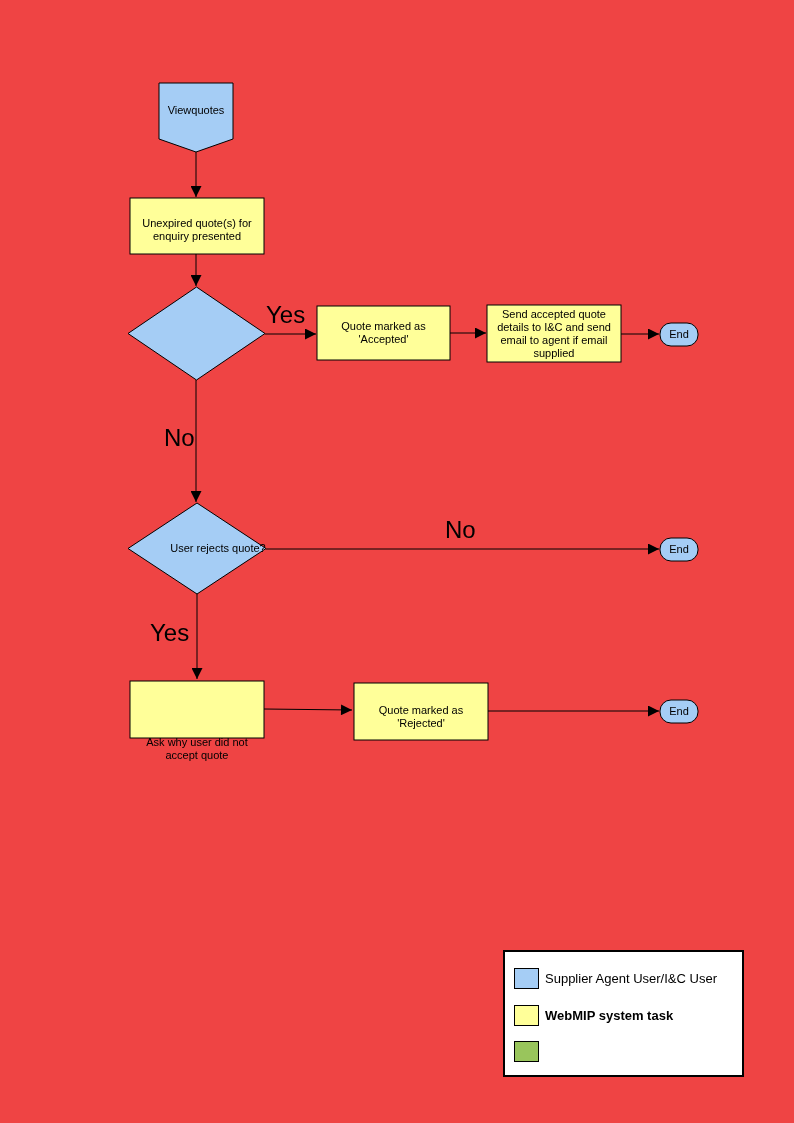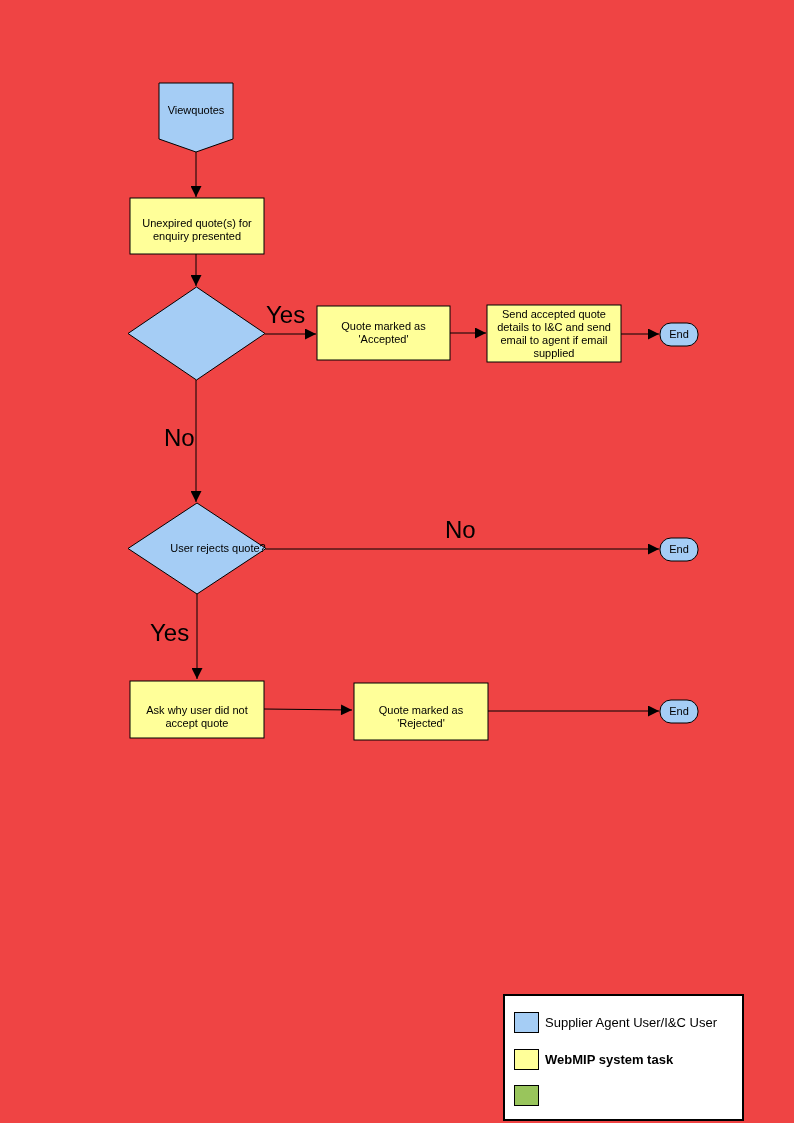--- a/index.html
+++ b/index.html
@@ -10,21 +10,21 @@
   #canvas{position:absolute;left:0;top:0;}
   .node-label{
     position:absolute;display:flex;align-items:center;justify-content:center;
     text-align:center;font-size:11px;line-height:13px;color:#000;
   }
   .edge-label{
     position:absolute;font-size:24px;line-height:1;color:#000;white-space:nowrap;
   }
   #legend{
     position:absolute;left:503px;top:950px;width:241px;height:127px;
-    border:2px solid #000;background:#fff;box-sizing:border-box;margin-top:44px;
+    border:2px solid #000;background:#fff;box-sizing:border-box;
   }
   .legend-swatch{
     position:absolute;left:9px;width:25px;height:21px;border:1px solid #000;
     box-sizing:border-box;
   }
   .legend-label{
     position:absolute;left:40px;width:196px;font-size:13px;line-height:16px;color:#000;
   }
 </style>
 </head>
@@ -63,21 +63,21 @@
     <rect x="660" y="700" width="38" height="23" rx="11" stroke="#000" stroke-width="1" fill="#A5CDF5"></rect>
   </svg>
 
   <div class="node-label" style="left:159px;top:85px;width:74px;height:50px;">Viewquotes</div>
   <div class="node-label" style="left:134px;top:200px;width:126px;height:60px;">Unexpired quote(s) for enquiry presented</div>
   <div class="node-label" style="left:325px;top:308px;width:117px;height:50px;">Quote  marked as 'Accepted'</div>
   <div class="node-label" style="left:491px;top:307px;width:126px;height:54px;">Send accepted quote details to I&amp;C and send email to agent if email supplied</div>
   <div class="node-label" style="left:660px;top:323px;width:38px;height:23px;">End</div>
   <div class="node-label" style="left:145px;top:505px;width:104px;height:87px;margin-left:21px;">User rejects quote?</div>
   <div class="node-label" style="left:660px;top:538px;width:38px;height:23px;">End</div>
-  <div class="node-label" style="left:134px;top:690px;width:126px;height:53px;">Ask why user did not accept quote</div>
+  <div class="node-label" style="left:134px;top:722px;width:126px;height:53px;">Ask why user did not accept quote</div>
   <div class="node-label" style="left:362px;top:685px;width:118px;height:63px;">Quote  marked as 'Rejected'</div>
   <div class="node-label" style="left:660px;top:700px;width:38px;height:23px;">End</div>
 
   <div class="edge-label" style="left:266px;top:303px;">Yes</div>
   <div class="edge-label" style="left:164px;top:426px;">No</div>
   <div class="edge-label" style="left:445px;top:518px;">No</div>
   <div class="edge-label" style="left:150px;top:621px;">Yes</div>
 
   <div id="legend">
     <div class="legend-swatch" style="top: 16px; background-color: rgb(165, 205, 245);"></div>

